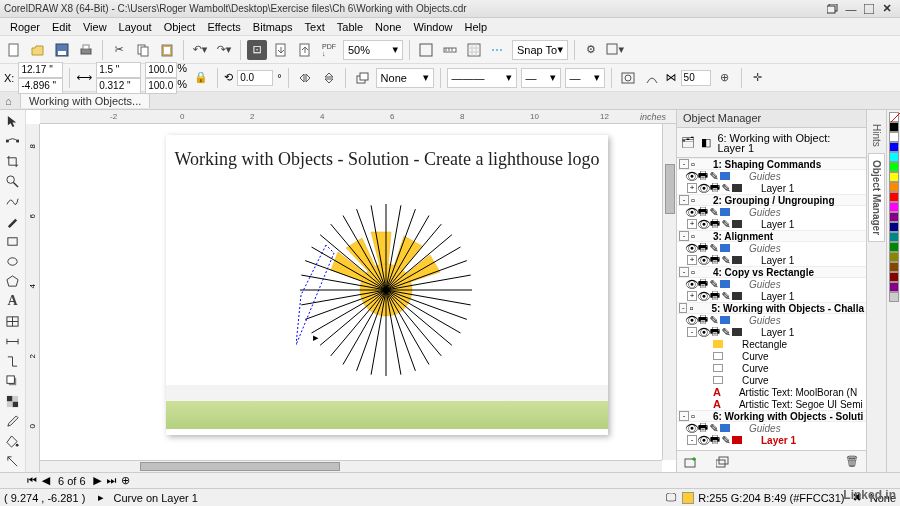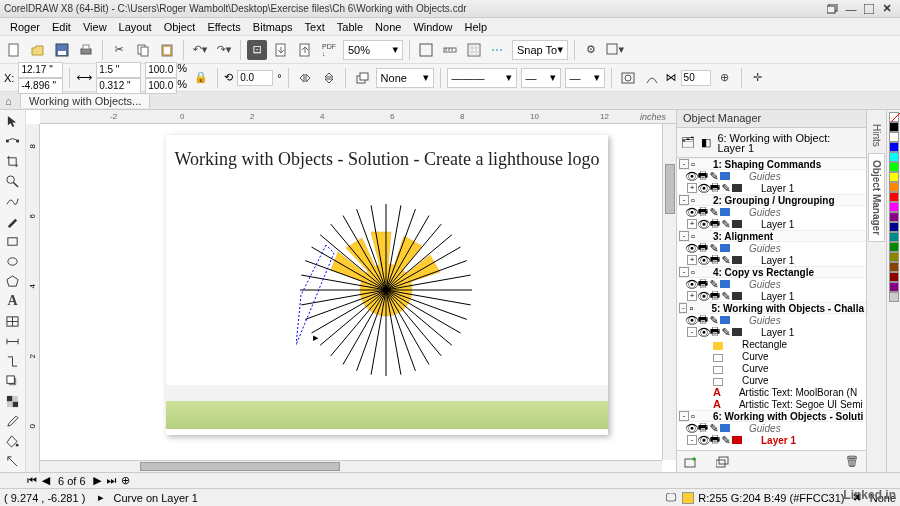--- a/index.html
+++ b/index.html
@@ -42,21 +42,21 @@
 .dock-body { flex: 1; overflow-y: auto; background: #fff; font-size: 10px; }
 .tree-node { display: flex; align-items: center; height: 12px; padding: 0 2px; white-space: nowrap; }
 .tree-node.master { background: #fafafa; border-top:1px solid #eee; border-bottom:1px solid #eee; }
 .tree-node .exp { width: 10px; height: 10px; border: 1px solid #999; font-size: 8px; line-height: 8px; text-align: center; margin-right: 2px; cursor: pointer; }
 .tree-node .vis,.tree-node .prn,.tree-node .edit { width: 10px; height: 10px; display:inline-flex; align-items:center; justify-content:center; margin-right:1px; }
 .tree-node .swatch { width: 10px; height: 8px; margin-right: 3px; }
 .tree-node .name { font-size: 10px; margin-left: 16px; }
 .tree-node.bold .name { font-weight: bold; }
 .tree-node.red .name { color: #c00; font-weight: bold; }
 .indent1 { padding-left: 10px; }
-.indent3 { padding-left: 36px; align-items: flex-end; }
+.indent3 { padding-left: 36px; }
 .dock-footer { height: 22px; border-top:1px solid #ccc; display:flex; align-items:center; padding:0 4px; gap:12px; }
 .dock-tabs { width: 20px; background: #f0f0f0; border-left: 1px solid #ccc; display:flex; flex-direction:column; align-items:center; padding-top:8px; }
 .dock-tab { writing-mode: vertical-rl; font-size: 10px; padding: 6px 2px; color: #555; cursor: pointer; }
 .dock-tab.active { background: #fff; border:1px solid #ccc; font-weight:bold; }
 .colorpal { width: 14px; background: #f0f0f0; border-left:1px solid #ccc; display:flex; flex-direction:column; align-items:center; padding-top:2px; gap:0; }
 .colorpal .sw { width: 10px; height: 10px; border:1px solid #999; cursor:pointer; }
 .pagenav { height: 16px; background: #f0f0f0; border-top: 1px solid #ccc; display: flex; align-items: center; font-size: 10px; padding-left: 26px; gap: 2px; }
 .pagenav .pnbtn { width: 12px; text-align:center; cursor:pointer; }
 .pagenav .pagetab { border:1px solid #ccc; background:#fff; padding:0 6px; margin-left:8px; }
 .hpalette { height: 14px; background:#f0f0f0; border-top:1px solid #ccc; display:flex; align-items:center; padding-left:26px; gap:0; }

